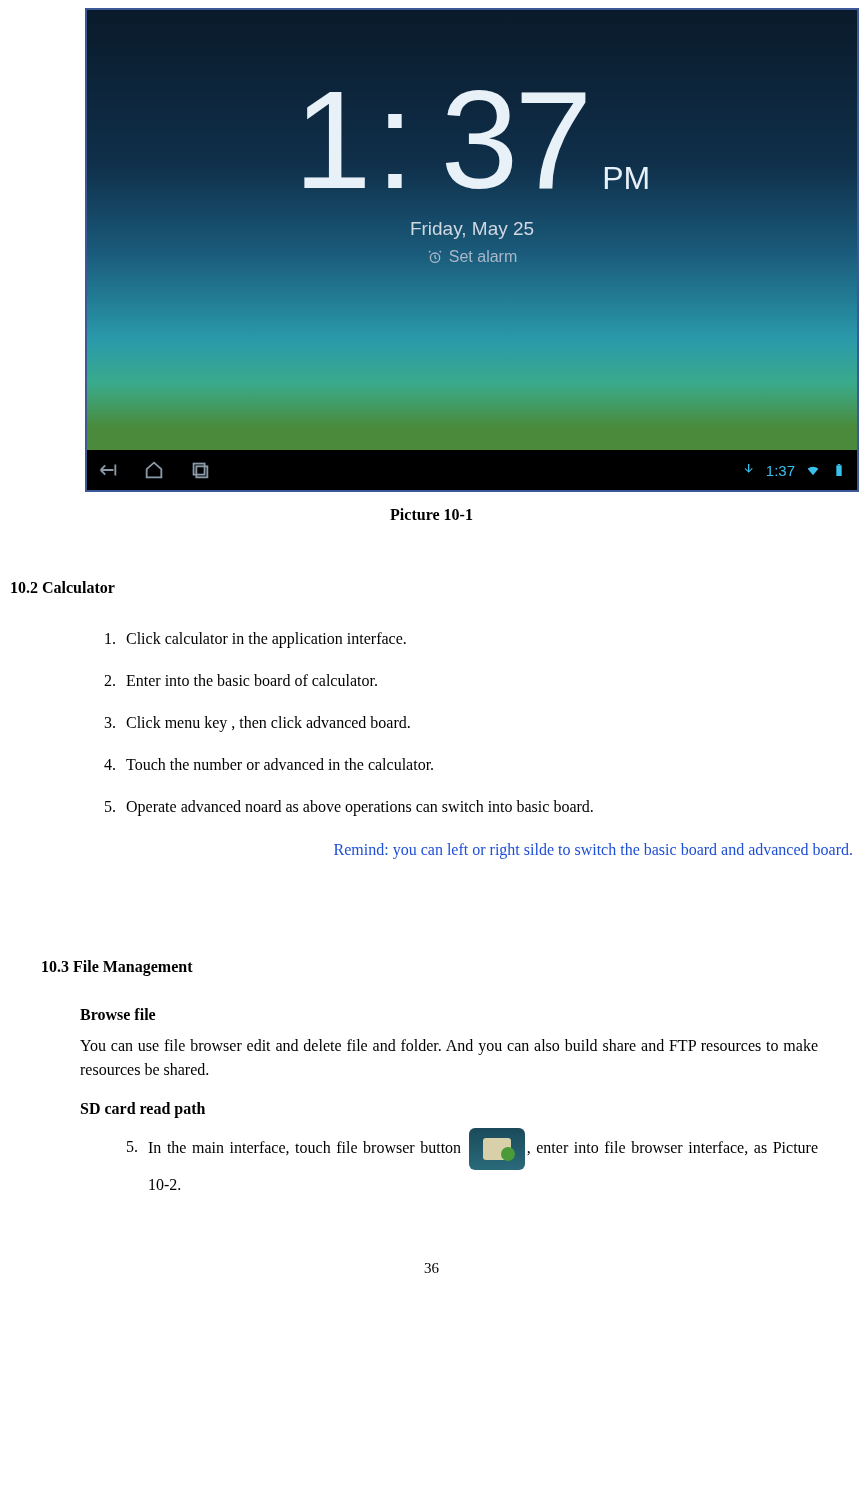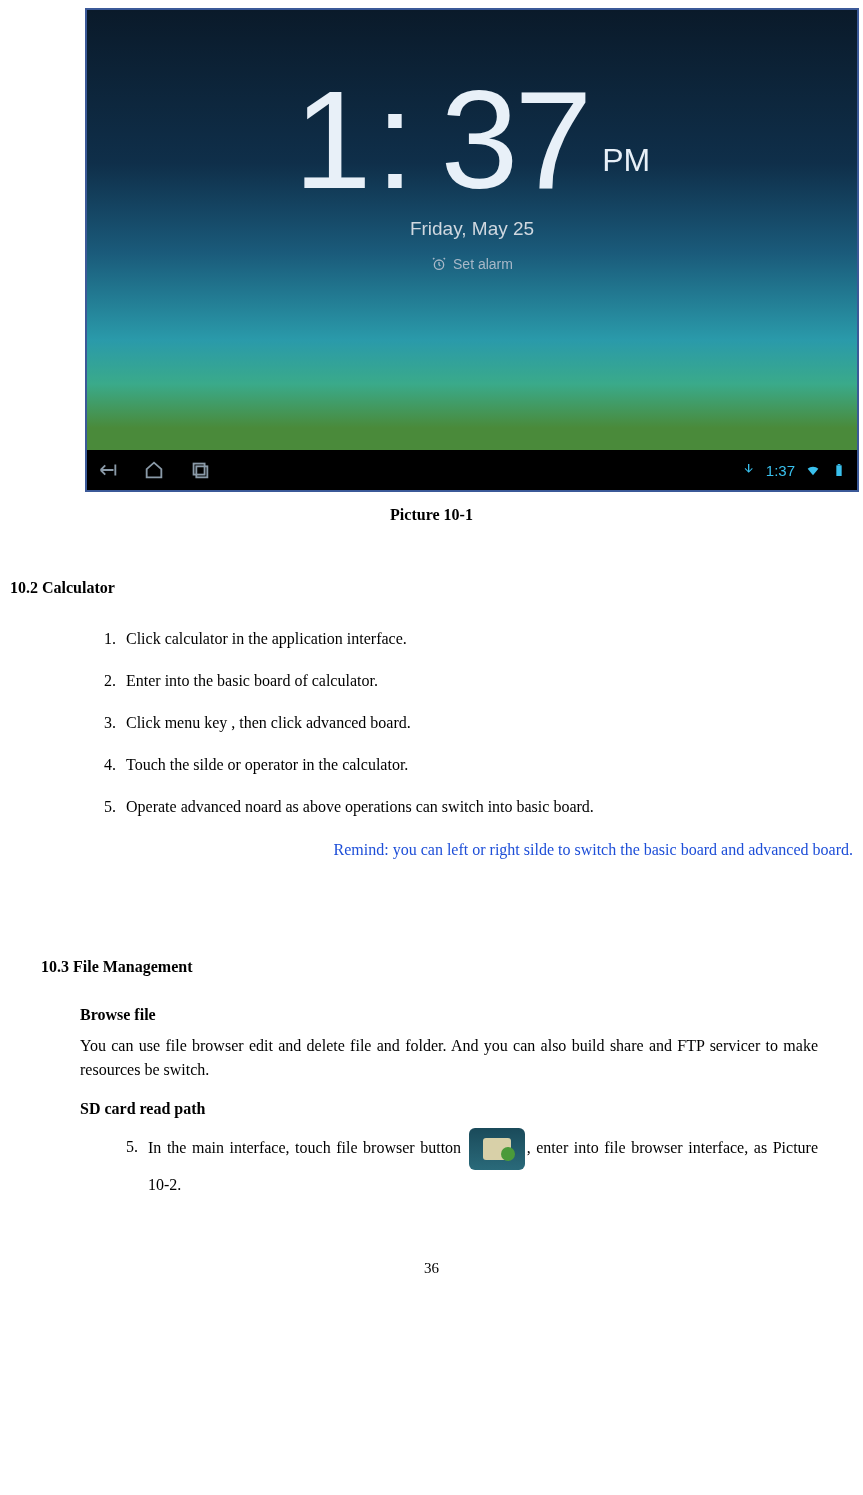--- a/index.html
+++ b/index.html
@@ -48,32 +48,32 @@
     font-weight: 200;
   }
   .clock-minute {
     font-weight: 200;
     margin-left: 22px;
   }
   .clock-ampm {
     font-size: 32px;
     font-weight: 400;
     align-self: flex-end;
-    margin-bottom: 34px;
+    margin-bottom: 16px;
     margin-left: 6px;
     letter-spacing: 0;
   }
   .clock-date {
     font-size: 19px;
     margin-top: 8px;
     color: #d0d8e0;
   }
   .set-alarm-row {
-    margin-top: 16px;
-    font-size: 14px;
+    margin-top: 8px;
+    font-size: 16px;
     color: #a8b8c8;
     display: flex;
     justify-content: center;
     align-items: center;
     gap: 6px;
   }
   .alarm-icon {
     width: 16px;
     height: 16px;
     display: inline-block;
@@ -259,30 +259,30 @@
 </div>
 
 <div class="figure-caption">Picture 10-1</div>
 
 <div class="section-heading">10.2 Calculator</div>
 
 <ol class="ol-list">
   <li>Click calculator in the application interface.</li>
   <li>Enter into the basic board of calculator.</li>
   <li>Click menu key , then click advanced board.</li>
-  <li>Touch the silde or operator in the calculator.</li>
+  <li>Touch the number or advanced in the calculator.</li>
   <li>Operate advanced noard as above operations can switch into basic board.</li>
 </ol>
 
 <div class="remind">Remind: you can left or right silde to switch the basic board and advanced board.</div>
 
 <div class="section-heading" style="margin-top:95px;margin-left:31px;">10.3 File Management</div>
 
 <div class="sub-heading">Browse file</div>
-<div class="para">You can use file browser edit and delete file and folder. And you can also build share and FTP servicer to make resources be switch.</div>
+<div class="para">You can use file browser edit and delete file and folder. And you can also build share and FTP resources to make resources be shared.</div>
 
 <div class="sub-heading" style="margin-top:18px;">SD card read path</div>
 
 <ol class="ol-list-5" start="5">
   <li>
     <span>In the main interface, touch file browser button </span><span class="inline-icon"></span><span>, enter into file browser interface, as Picture 10-2.</span>
   </li>
 </ol>
 
 <div class="page-number">36</div>

